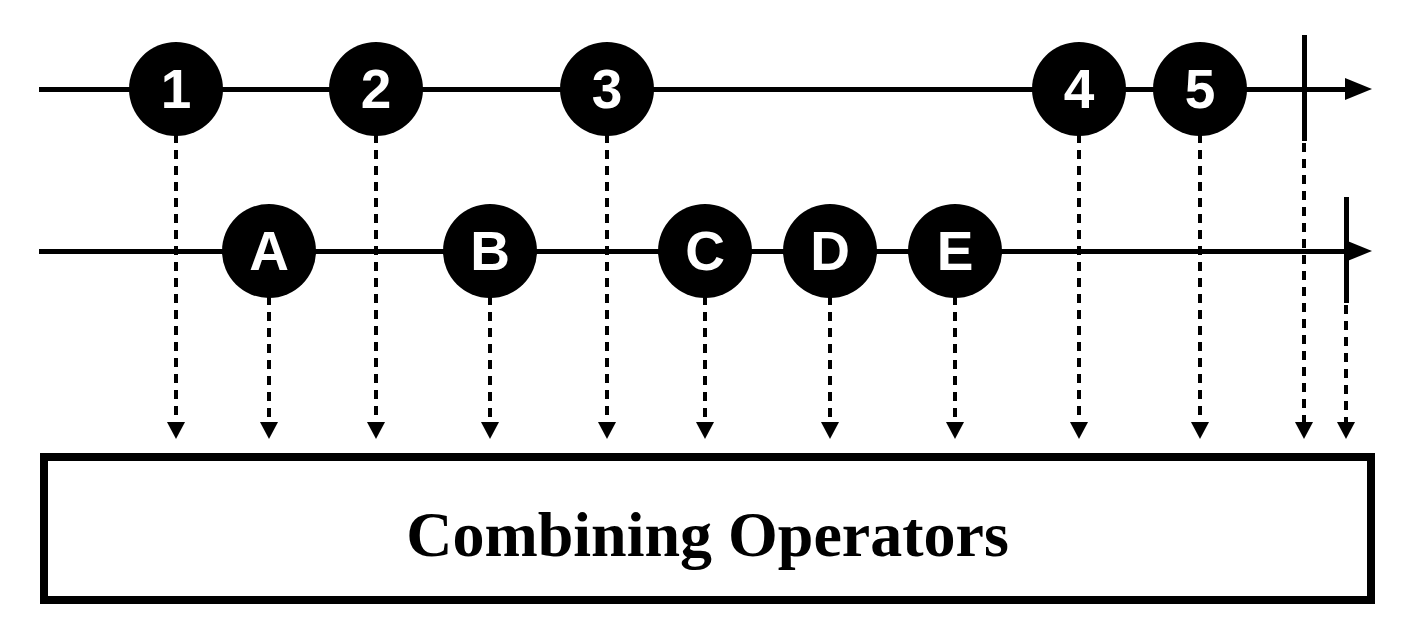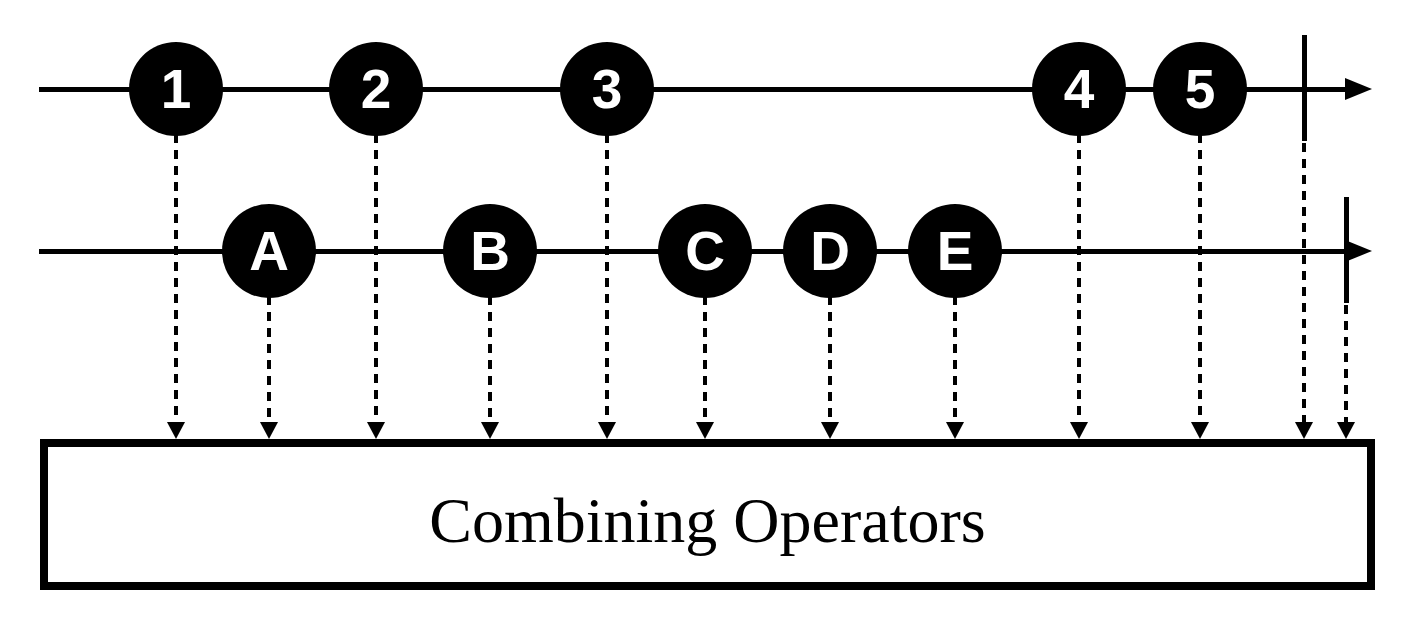--- a/index.html
+++ b/index.html
@@ -65,29 +65,30 @@
     position: absolute;
     width: 0;
     height: 0;
     border-left: 9px solid transparent;
     border-right: 9px solid transparent;
     border-top: 17px solid var(--ink, #000000);
   }
   .op-box {
     position: absolute;
     left: 40px;
-    top: 439px;
+    top: 453px;
     width: 1335px;
     height: 151px;
     box-sizing: border-box;
     border: 8px solid var(--ink, #000000);
     background: var(--bg, #ffffff);
     display: flex;
     align-items: center;
     justify-content: center;
+    font-weight: bold;
   }
   .op-box span {
     font-family: "Liberation Serif", serif;
     font-size: 64px;
     color: var(--ink, #000000);
     padding-top: 12px;
     white-space: nowrap;
   }
 </style>
 </head>

